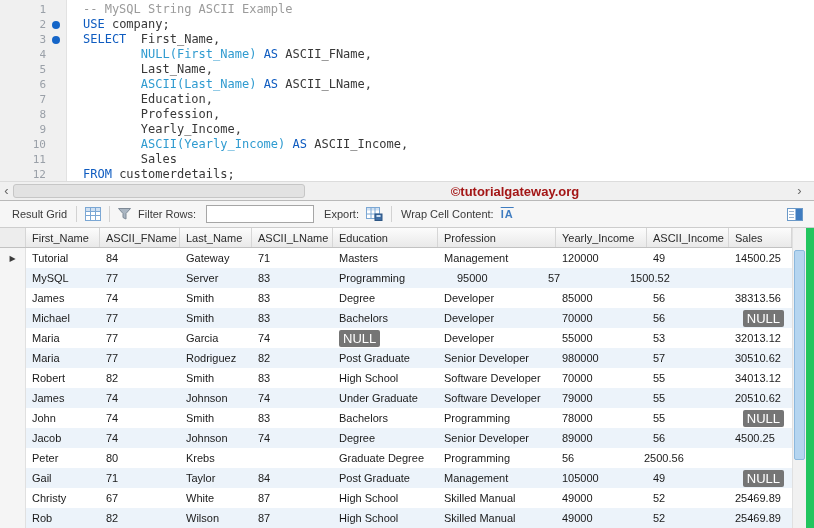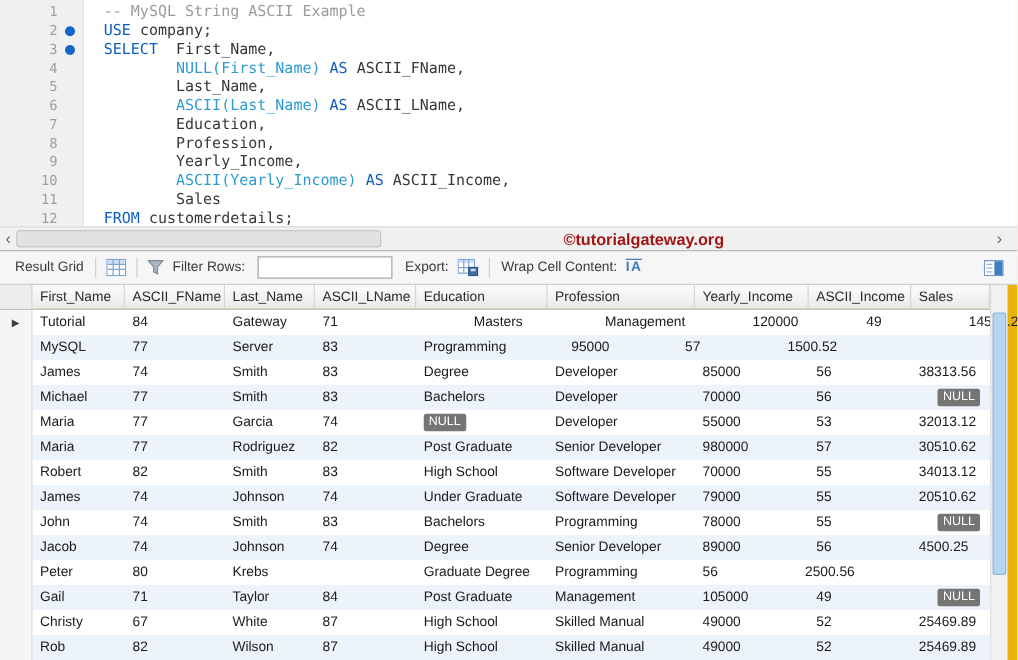--- a/index.html
+++ b/index.html
@@ -43,37 +43,37 @@
   .tb-label { margin:0 4px; white-space:nowrap; }
   .sep { width:1px; height:16px; background:#d2d2d2; margin:0 5px; flex:none; }
   .tb-icon { display:inline-flex; align-items:center; margin:0 3px; }
   .filter-input { width:108px; height:18px; border:1px solid #a6a6a6; background:#fff;
                   margin:0 6px; font-size:11px; padding:0 3px; outline:none;
                   font-family:"Liberation Sans", sans-serif; }
   .wrap-glyph { color:#3f7cc0; font-weight:bold; font-size:11px; text-decoration:overline; letter-spacing:1px; }
   .spacer { flex:1; }
 
   
-  .grid-area { position:absolute; top:228px; left:0; width:814px; height:300px; background:#eab308; }
+  .grid-area { position:absolute; top:228px; left:0; width:814px; height:300px; background:#22c55e; }
   .tbl { position:absolute; left:0; top:0; width:792px; }
   .hdr-row { display:flex; height:20px; background:linear-gradient(#fcfcfc,#e9e9e9);
              border-bottom:1px solid #c2c2c2; }
   .hdr-cell { flex:none; display:flex; align-items:center; padding-left:6px;
               border-right:1px solid #d6d6d6; font-size:11px; color:#2b2b2b;
               white-space:nowrap; overflow:hidden; }
   .hdr-cell.corner { background:#ededed; }
   .row { display:flex; height:20px; background:#fff; }
   .row.alt { background:#ecf3fa; }
   .rowsel { width:26px; flex:none; background:#f5f5f5; border-right:1px solid #e0e0e0;
             display:flex; align-items:center; justify-content:center; }
   .row-arrow { font-size:8px; color:#3c3c3c; }
   .cell { flex:none; display:flex; align-items:center; padding-left:6px; font-size:11px;
           color:#1a1a1a; white-space:nowrap; overflow:hidden; }
   .cell.right { justify-content:flex-end; padding-right:8px; padding-left:0; }
-  .null-badge { background:#757575; color:#fff; font-size:10px; line-height:1;
+  .null-badge { background:#757575; color:#fff; font-size:13px; line-height:1;
                 padding:2px 4px; border-radius:2px; }
   .vscroll { position:absolute; left:792px; top:0; width:14px; height:300px;
              background:#f1f1f1; border-left:1px solid #e0e0e0; }
   .vthumb { position:absolute; left:1px; top:22px; width:11px; height:210px;
             background:#b5d5f0; border:1px solid #8cb8dd; border-radius:2px; }
 </style>
 </head>
 <body>
 
 <div class="app">
@@ -239,21 +239,21 @@
           <div class="hdr-cell" style="width: 63px;">Sales</div>
         </div>
         <div class="row">
           <div class="rowsel">
             <span class="row-arrow">▶</span>
           </div>
           <div class="cell" style="width: 74px;">Tutorial</div>
           <div class="cell" style="width: 80px;">84</div>
           <div class="cell" style="width: 72px;">Gateway</div>
           <div class="cell" style="width: 81px;">71</div>
-          <div class="cell" style="width: 105px; margin-left: 40px;">Masters</div>
+          <div class="cell" style="width: 105px;">Masters</div>
           <div class="cell" style="width: 118px;">Management</div>
           <div class="cell" style="width: 91px;">120000</div>
           <div class="cell" style="width: 82px;">49</div>
           <div class="cell" style="width: 63px;">14500.25</div>
         </div>
         <div class="row alt">
           <div class="rowsel"></div>
           <div class="cell" style="width: 74px;">MySQL</div>
           <div class="cell" style="width: 80px;">77</div>
           <div class="cell" style="width: 72px;">Server</div>

